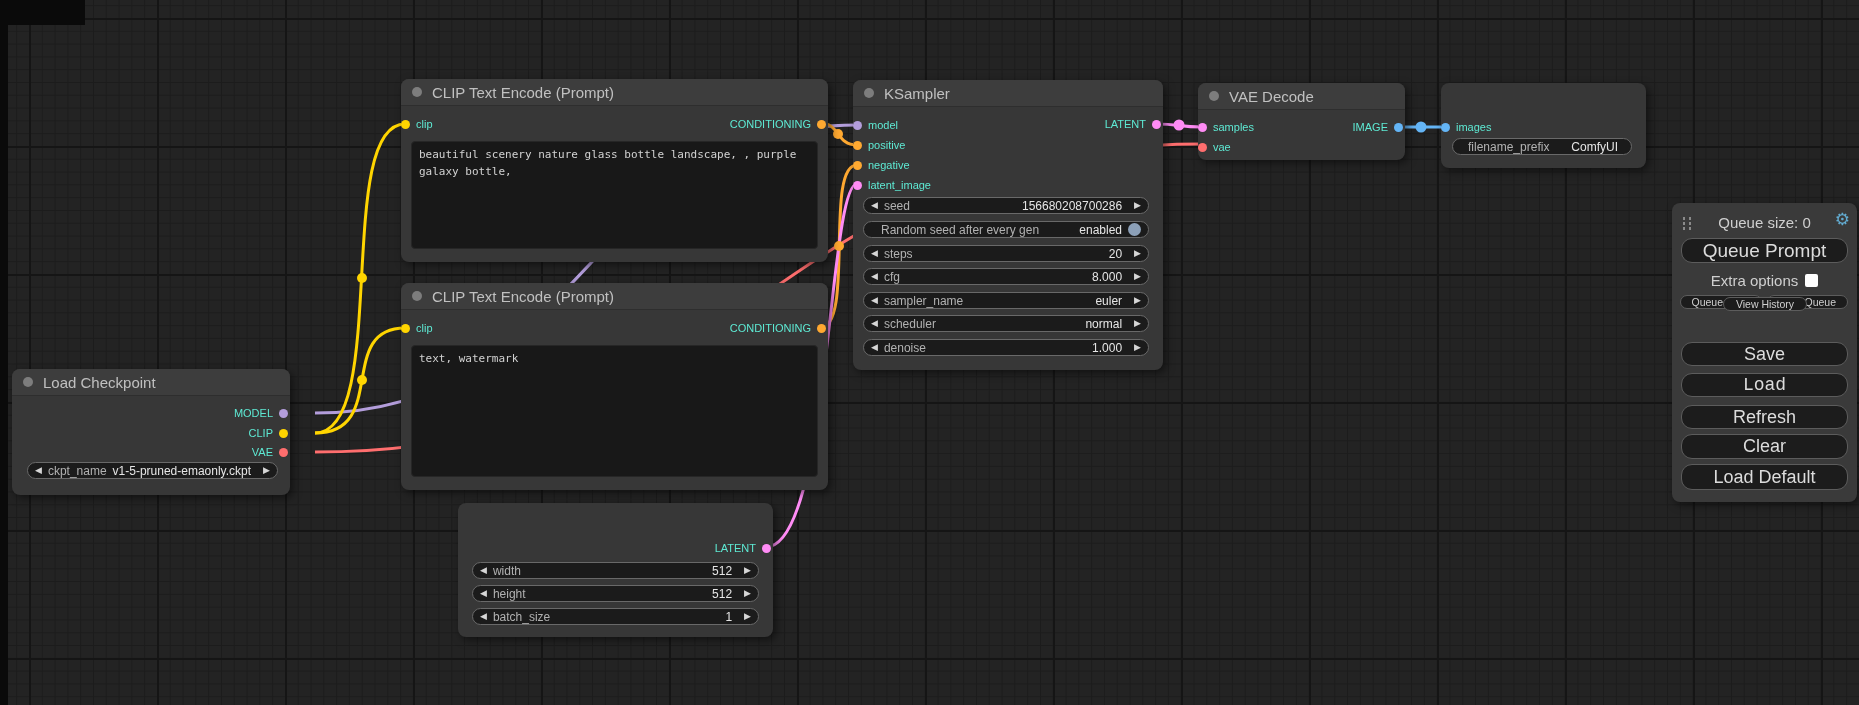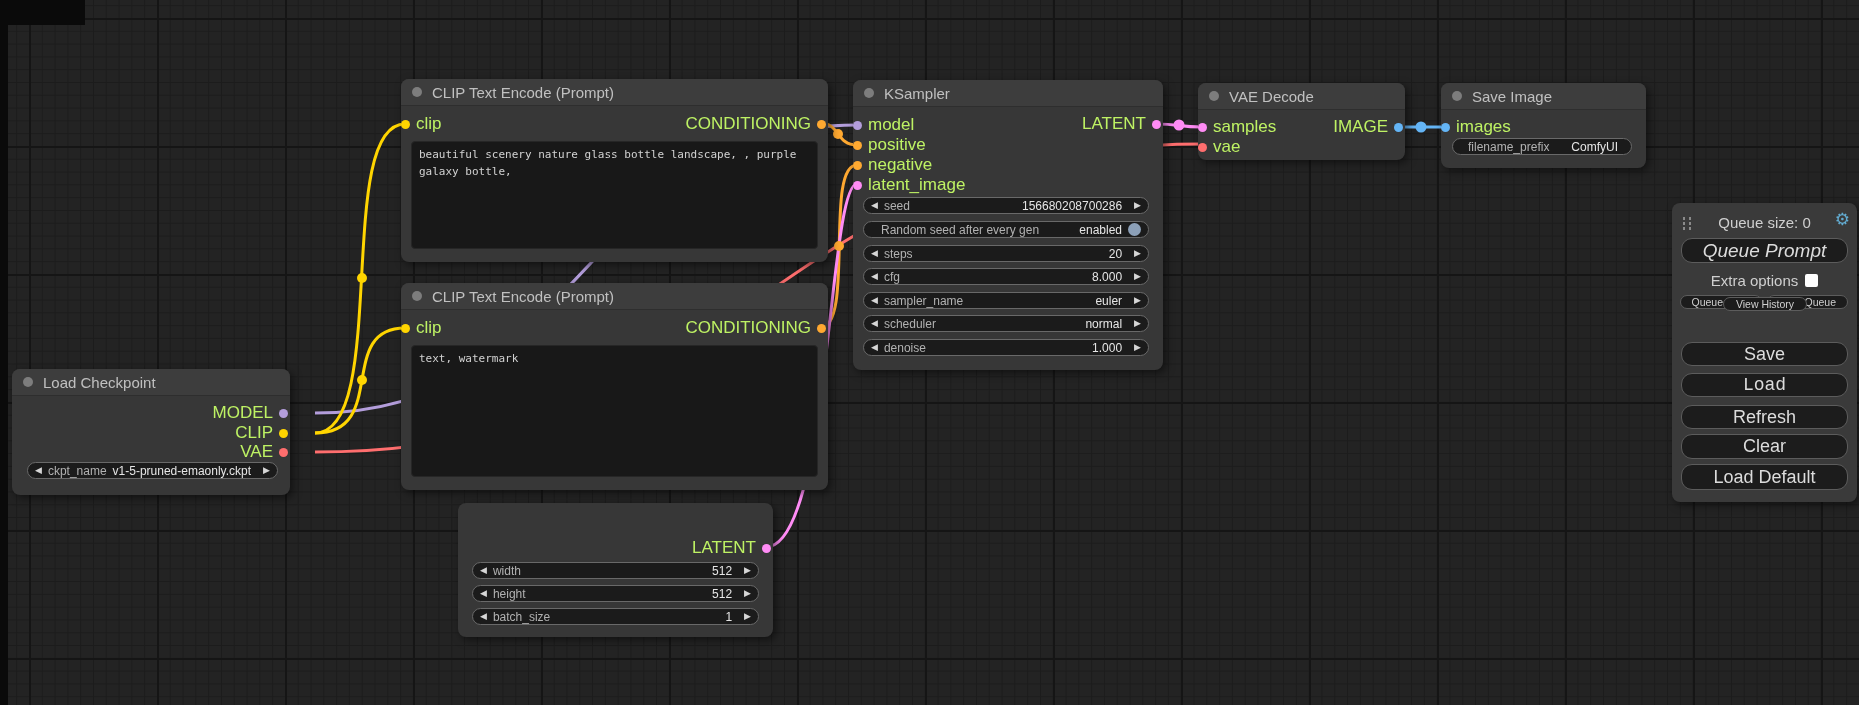--- a/index.html
+++ b/index.html
@@ -21,21 +21,21 @@
     box-shadow:3px 3px 9px rgba(0,0,0,.5);
   }
   .ntitle{
     position:absolute;left:0;top:0;right:0;height:27px;background:#3d3d3d;
     border-radius:8px 8px 0 0;border-bottom:1px solid #2e2e2e;box-sizing:border-box;
   }
   .ndot{position:absolute;left:11px;top:8px;width:10px;height:10px;border-radius:50%;background:#7d7d7d;}
   .ntext{position:absolute;left:31px;top:5px;font-size:15px;color:#c0c0c0;white-space:nowrap;}
   .dot{position:absolute;width:9px;height:9px;border-radius:50%;z-index:3;}
   .dot.in{left:0px;} .dot.out{right:2px;}
-  .slabel{position:absolute;height:18px;line-height:18px;font-size:17px;color:#bef264;white-space:nowrap;}
+  .slabel{position:absolute;height:18px;line-height:18px;font-size:11px;color:#5eead4;white-space:nowrap;}
   .slabel.in{left:15px;} .slabel.out{right:17px;}
   .widget{
     position:absolute;height:17px;box-sizing:border-box;display:flex;align-items:center;
     background:#1b1b1b;border:1px solid #696969;border-radius:10px;
     font-size:12px;color:#b2b2b2;padding:0 7px;white-space:nowrap;
   }
   .warrow{font-size:9px;color:#d6d6d6;line-height:17px;}
   .wlabel{margin-left:6px;color:#b2b2b2;}
   .wvalue{margin-left:auto;margin-right:12px;color:#e6e6e6;}
   .toggle-dot{width:13px;height:13px;border-radius:50%;background:#8ca0b8;margin-left:6px;flex:0 0 auto;}
@@ -236,37 +236,33 @@
   </div>
   <span class="dot in" style="top:39.5px;background:#ff8cf5"></span>
   <span class="slabel in" style="top:35px">samples</span>
   <span class="dot in" style="top:59.5px;background:#ff6e6e"></span>
   <span class="slabel in" style="top:55px">vae</span>
   <span class="dot out" style="top:39.5px;background:#64b5f6"></span>
   <span class="slabel out" style="top:35px">IMAGE</span>
 </div>
 
 <div class="node" style="left:1441px;top:83px;width:205px;height:85px;">
-  <div class="ntitle">
-    <span class="ndot"></span>
-    <span class="ntext">Save Image</span>
-  </div>
   <span class="dot in" style="top:39.5px;background:#64b5f6"></span>
   <span class="slabel in" style="top:35px">images</span>
   <div class="widget" style="left:11px;right:14px;top:55px;">
     <span class="wlabel" style="margin-left:8px">filename_prefix</span>
     <span class="wvalue" style="margin-right:6px">ComfyUI</span>
   </div>
 </div>
 
 <div id="queue-panel">
   <div id="drag-handle"></div>
   <div id="queue-size">Queue size: 0</div>
   <div id="gear" style="color:#62abd0">⚙</div>
-  <button class="qbtn" style="top:35px;height:25px;font-size:19px;font-style:italic;">Queue Prompt</button>
+  <button class="qbtn" style="top:35px;height:25px;font-size:19px;">Queue Prompt</button>
   <div id="extra-row">
     <span id="extra-label">Extra options</span>
     <span id="extra-checkbox"></span>
   </div>
   <button class="qpill" style="left:8px;top:92px;width:82px;">Queue Front</button>
   <button class="qpill" style="left:95px;top:92px;width:81px;">View Queue</button>
   <button class="qpill" style="left:51px;top:94px;width:84px;">View History</button>
   <button class="qbtn" style="top:139px;height:24px;">Save</button>
   <button class="qbtn" style="top:170px;height:24px;font-family:Liberation Mono, monospace;">Load</button>
   <button class="qbtn" style="top:202px;height:24px;">Refresh</button>

